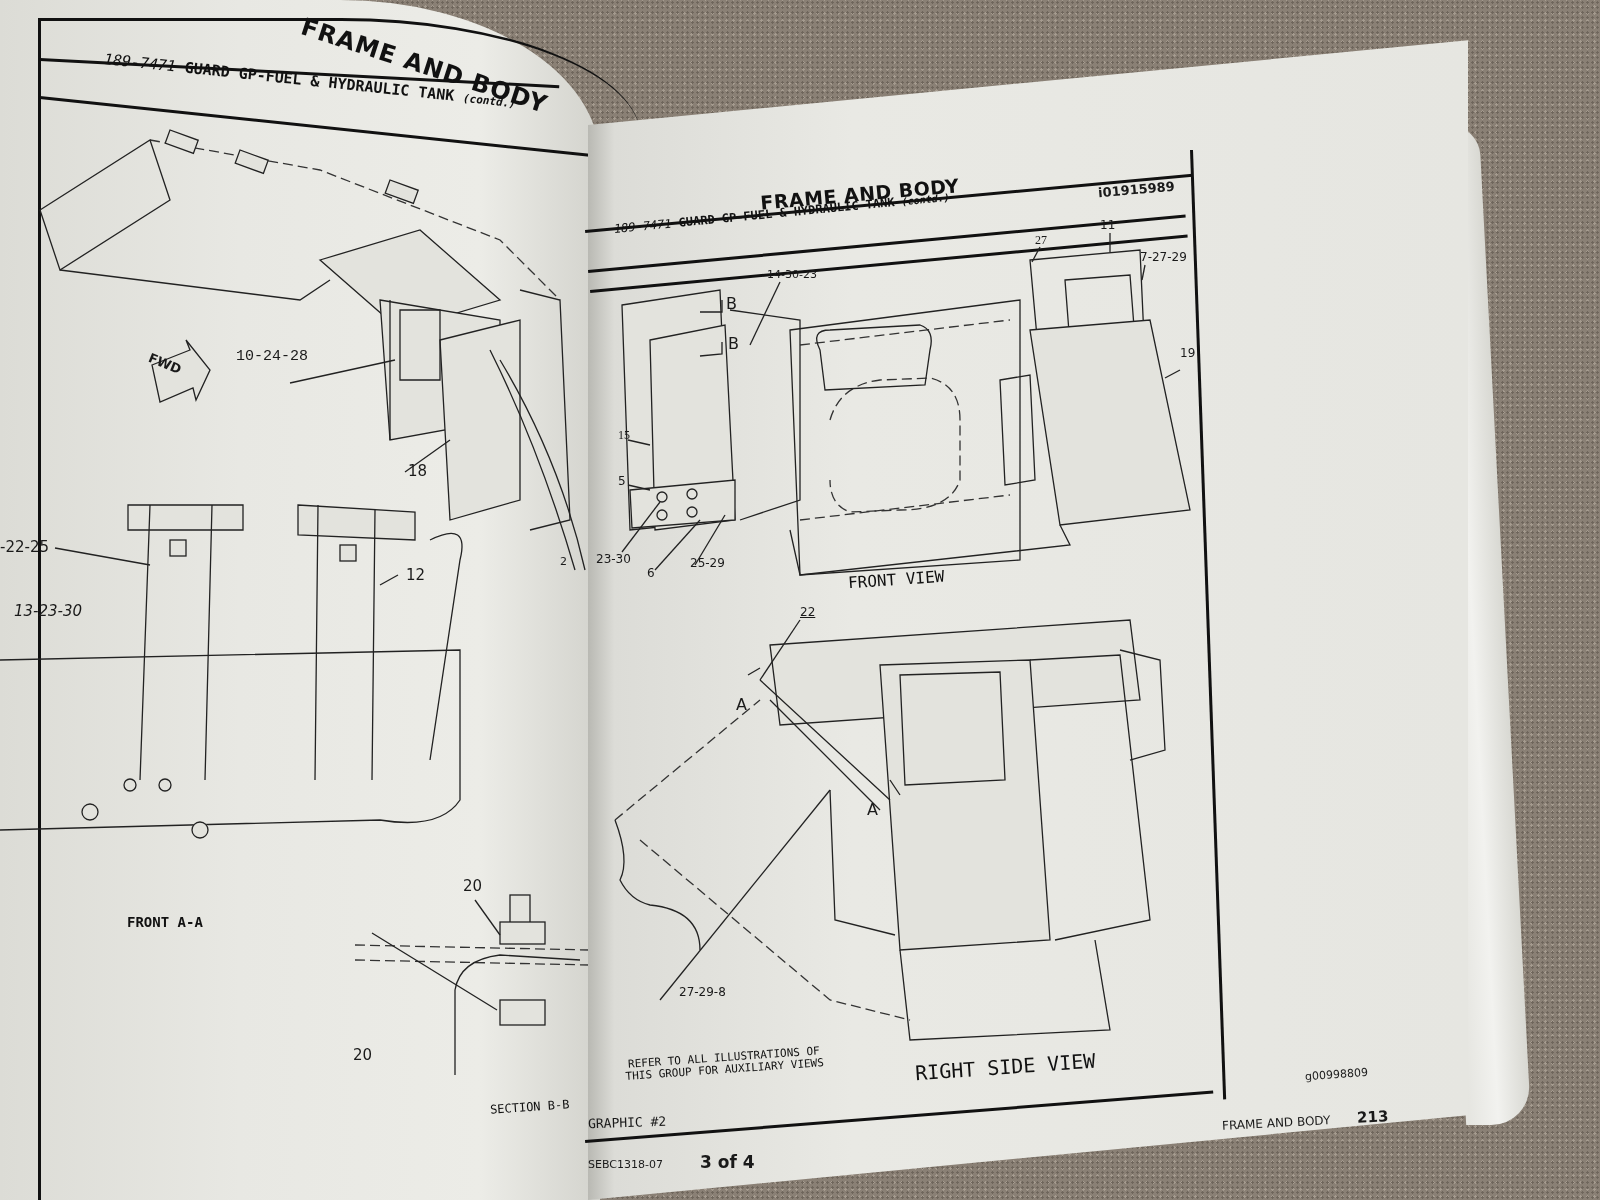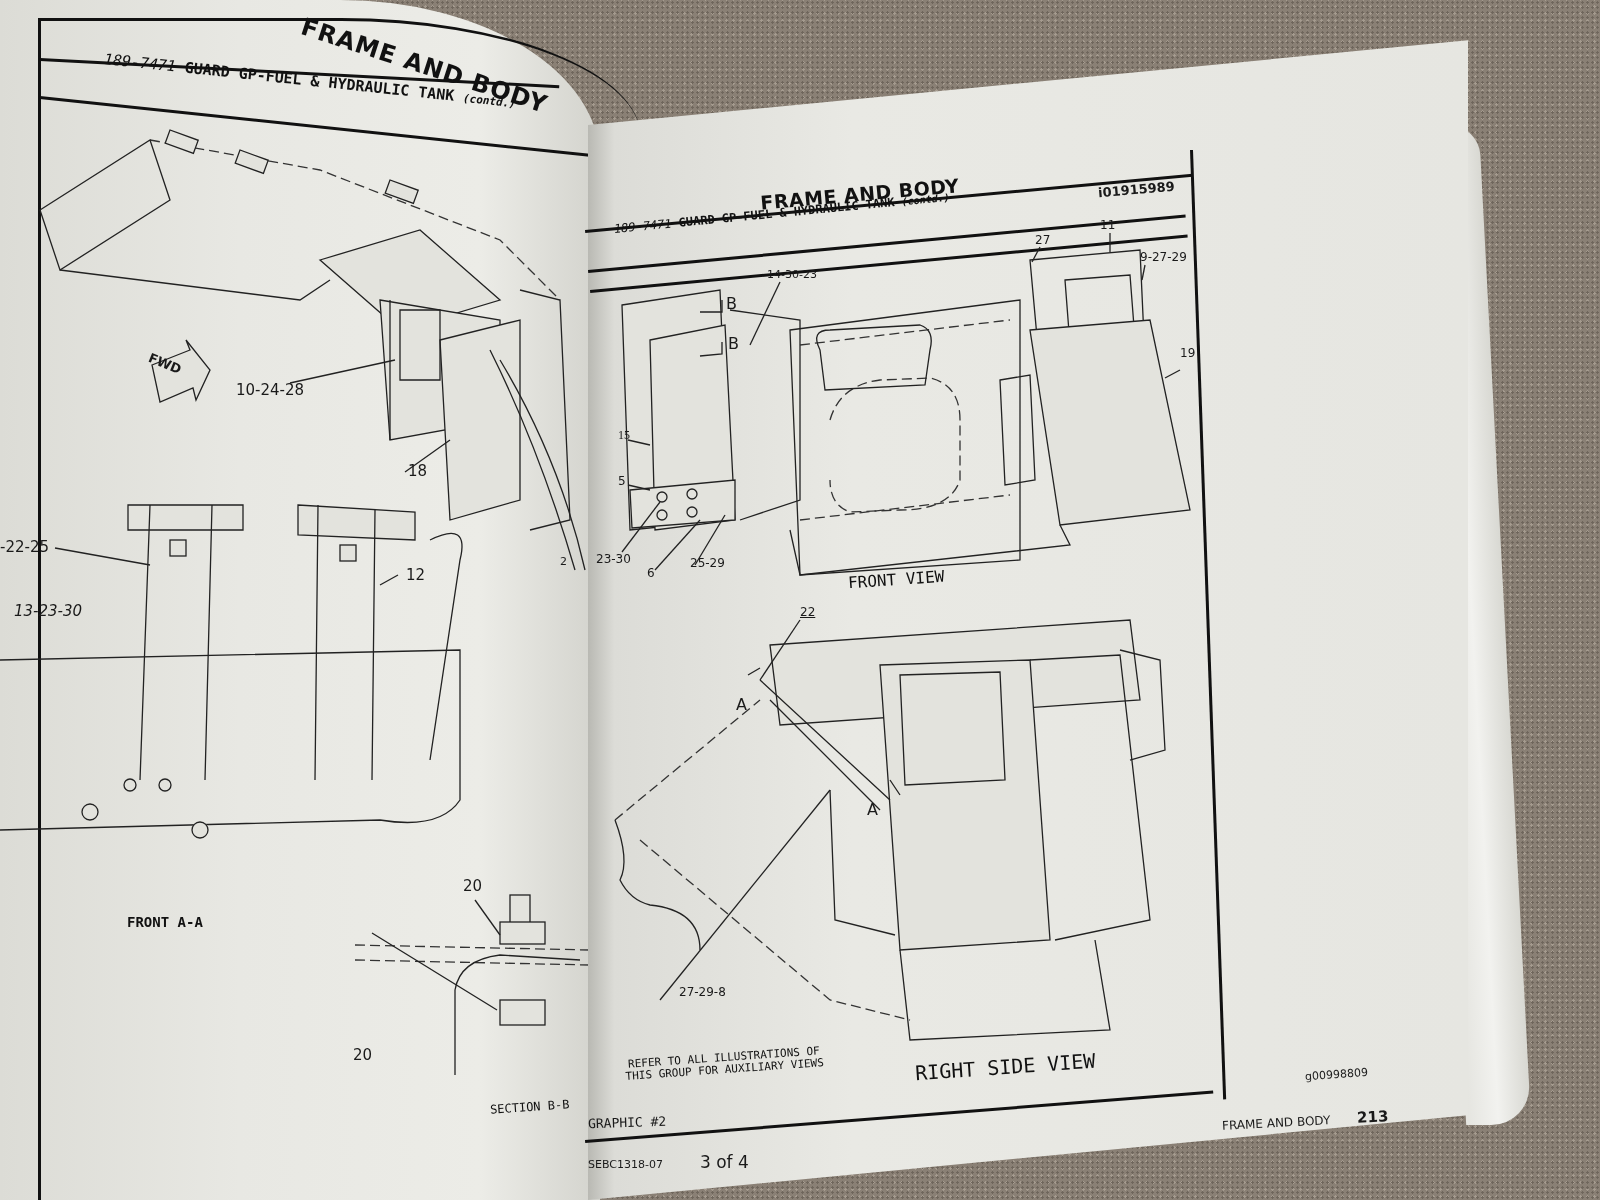--- a/index.html
+++ b/index.html
@@ -80,21 +80,21 @@
     <path class="dash" d="M355,945 L590,950 M355,960 L590,965"></path>
     <rect class="fill" x="510" y="895" width="20" height="28"></rect>
     <rect class="fill" x="500" y="922" width="45" height="22"></rect>
     <path class="ln" d="M455,1075 L455,990 Q460,960 500,955 L580,960"></path>
     <rect class="fill" x="500" y="1000" width="45" height="25"></rect>
     <path class="ln" d="M372,933 L497,1010"></path>
     <path class="ln" d="M475,900 L500,935"></path>
   </svg>
 
   <div class="lbl" style="left:148px;top:356px;font-size:13px;font-weight:bold;transform:rotate(22deg);">FWD</div>
-  <div class="lbl" style="left:236px;top:381px;">10-24-28</div>
+  <div class="lbl" style="left:236px;top:348px;font-family:Liberation Mono, monospace;">10-24-28</div>
   <div class="lbl" style="left:372px;top:462px;margin-left:36px;">18</div>
   <div class="lbl" style="left:560px;top:555px;font-size:11px;">2</div>
   <div class="lbl" style="left:0;top:538px;">-22-25</div>
   <div class="lbl" style="left:406px;top:566px;">12</div>
   <div class="lbl" style="left:14px;top:602px;font-style:italic;">13-23-30</div>
   <div class="lbl" style="left:463px;top:877px;">20</div>
   <div class="lbl" style="left:353px;top:1046px;">20</div>
 
   <div class="view" style="left:127px;top:914px;font-size:14px;font-weight:bold;">FRONT A-A</div>
   <div class="view" style="left:490px;top:1100px;font-size:12px;transform:rotate(-4deg);">SECTION B-B</div>
@@ -162,23 +162,23 @@
     <path class="ln" d="M1120,650 L1160,660 L1165,750 L1130,760"></path>
     <path class="ln" d="M760,680 L890,800 M770,700 L880,810"></path>
     <path class="ln" d="M830,790 L835,920 L895,935"></path>
     <path class="dash" d="M615,820 L760,700 M640,840 L830,1000 L910,1020"></path>
     <path class="ln" d="M615,820 Q630,860 620,880 Q630,900 650,905 Q700,910 700,950"></path>
     <path class="ln" d="M760,680 L800,620"></path>
     <path class="ln" d="M660,1000 L830,790"></path>
     <path class="ln" d="M748,675 L760,668 M900,795 L890,780"></path>
   </svg>
 
-  <div class="lbl" style="left:1035px;top:233px;font-size:12px;">27</div>
+  <div class="lbl" style="left:1035px;top:233px;font-size:12px;font-family:Liberation Serif, serif;">27</div>
   <div class="lbl" style="left:1100px;top:218px;font-size:12px;">11</div>
-  <div class="lbl" style="left:1140px;top:250px;font-size:12px;">9-27-29</div>
+  <div class="lbl" style="left:1140px;top:250px;font-size:12px;">7-27-29</div>
   <div class="lbl" style="left:767px;top:268px;font-size:11px;">14-30-23</div>
   <div class="lbl" style="left:726px;top:294px;font-size:16px;">B</div>
   <div class="lbl" style="left:728px;top:334px;font-size:16px;">B</div>
   <div class="lbl" style="left:1180px;top:346px;font-size:12px;">19</div>
   <div class="lbl" style="left:618px;top:428px;font-size:12px;font-family:Liberation Serif, serif;">15</div>
   <div class="lbl" style="left:618px;top:474px;font-size:12px;">5</div>
   <div class="lbl" style="left:596px;top:552px;font-size:12px;">23-30</div>
   <div class="lbl" style="left:647px;top:566px;font-size:12px;">6</div>
   <div class="lbl" style="left:690px;top:556px;font-size:12px;">25-29</div>
   <div class="view" style="left:848px;top:570px;font-size:16px;transform:rotate(-4deg);">FRONT VIEW</div>
@@ -190,17 +190,17 @@
   <div class="view" style="left:915px;top:1055px;font-size:20px;transform:rotate(-4deg);">RIGHT SIDE VIEW</div>
 
   <div class="view" style="left:625px;top:1052px;font-size:11px;line-height:12px;transform:rotate(-4deg);text-align:center;">
     <div>REFER TO ALL ILLUSTRATIONS OF</div>
     <div>THIS GROUP FOR AUXILIARY VIEWS</div>
   </div>
   <div class="lbl" style="left:1305px;top:1068px;font-size:11px;transform:rotate(-4deg);">g00998809</div>
 
   <div class="lbl" style="left:588px;top:1115px;font-size:13px;font-family:'DejaVu Sans Mono',monospace;transform:rotate(-2deg);">GRAPHIC #2</div>
   <div class="lbl" style="left:588px;top:1158px;font-size:11px;">SEBC1318-07</div>
-  <div class="lbl" style="left:700px;top:1152px;font-size:17px;font-weight:normal;">3 of 4</div>
+  <div class="lbl" style="left:700px;top:1152px;font-size:17px;font-weight:bold;">3 of 4</div>
 
   <div class="lbl" style="left:1222px;top:1116px;font-size:12px;transform:rotate(-3deg);">FRAME AND BODY</div>
   <div class="lbl" style="left:1357px;top:1108px;font-size:15px;font-weight:bold;transform:rotate(-3deg);">213</div>
 </div>
 
 </body></html>

